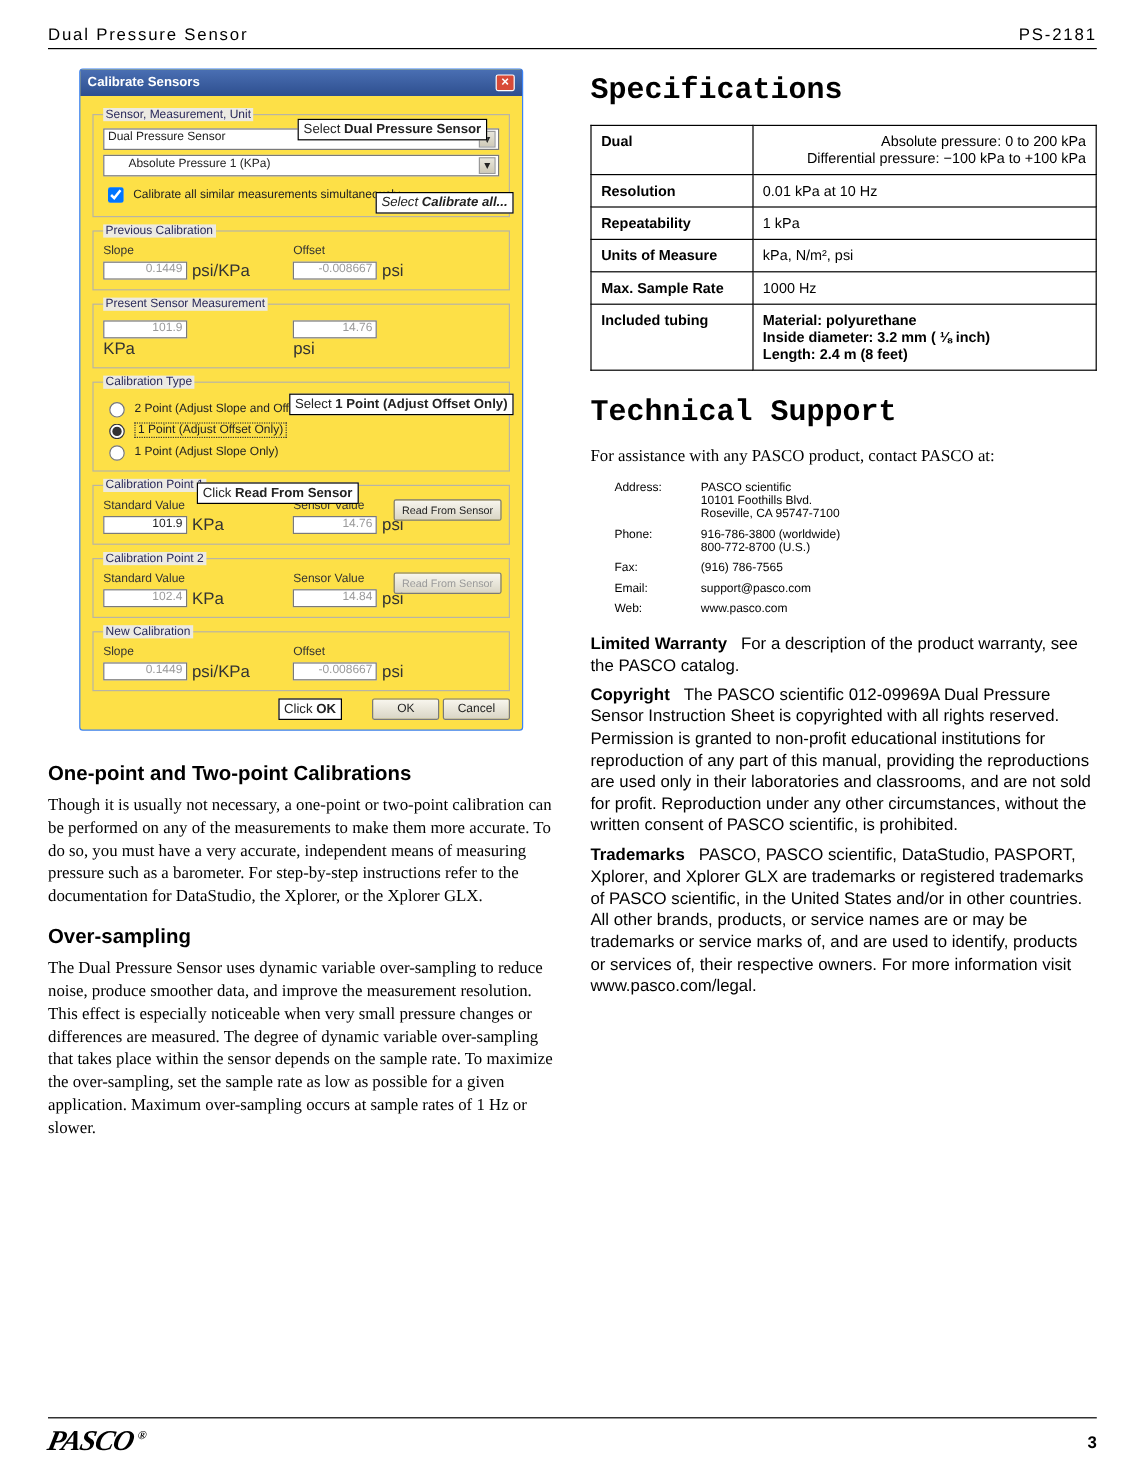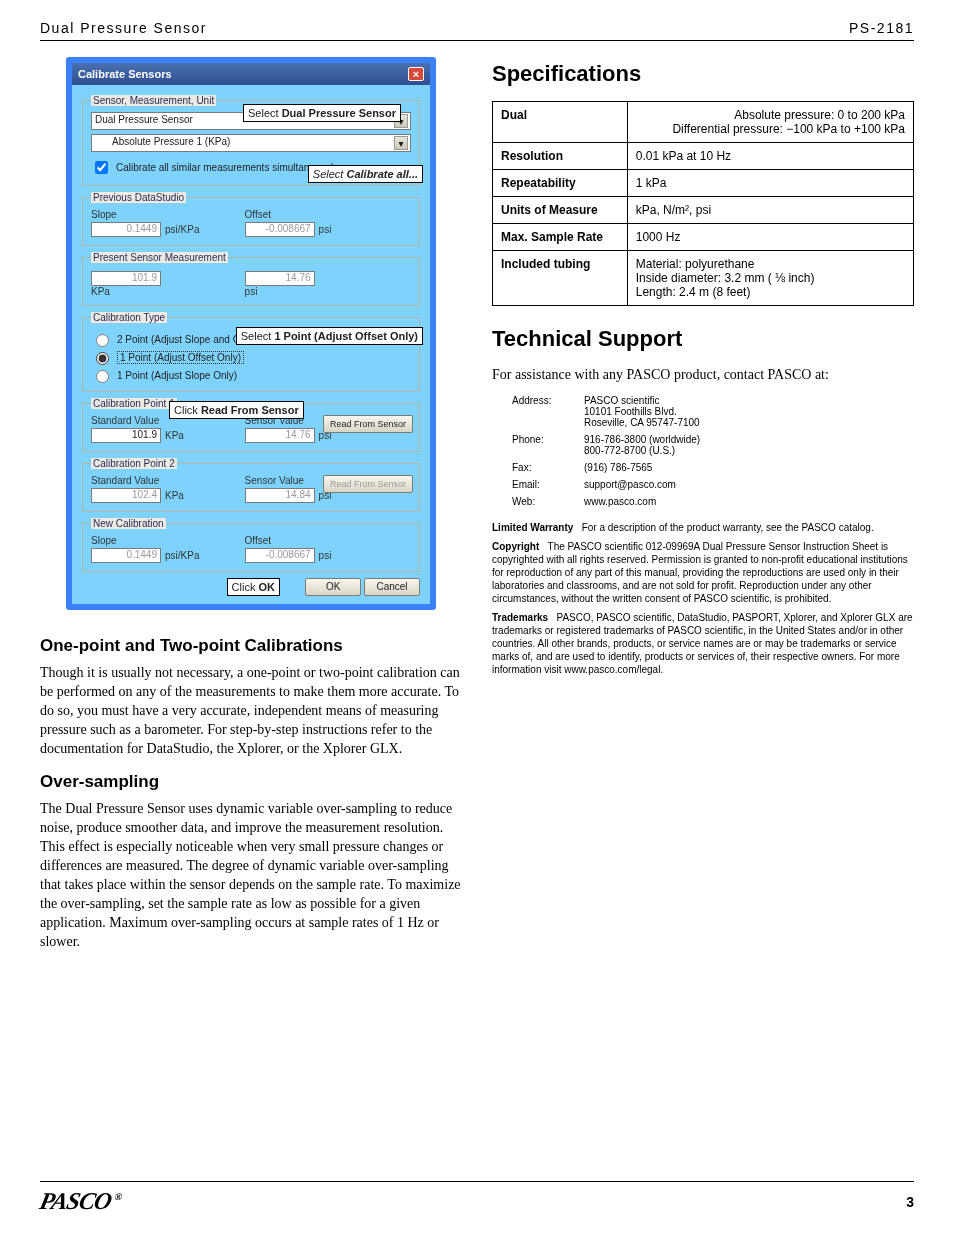--- a/index.html
+++ b/index.html
@@ -28,25 +28,25 @@
   .columns {
     display: flex;
     gap: 30px;
   }
   .col-left { flex: 1 1 50%; }
   .col-right { flex: 1 1 50%; }
 
   
   .dialog {
     width: 370px;
-    border: 6px solid #3b82f6;
+    border: 1px solid #3b82f6;
     border-radius: 3px;
     font-size: 10px;
     color: #222;
-    background: #7dd3fc;
+    background: #fde047;
     margin: 0 auto 26px auto;
     position: relative;
   }
   .dialog-title {
     background: linear-gradient(#4a6fb3, #2e4f8f);
     color: #fff;
     font-weight: bold;
     padding: 4px 6px;
     font-size: 11px;
     display: flex;
@@ -89,21 +89,21 @@
   .dropdown .arrow {
     position: absolute; right: 2px; top: 1px;
     width: 14px; height: 14px;
     background: linear-gradient(#e8e6dc,#cfcab8);
     border: 1px solid #999;
     display: flex; align-items: center; justify-content: center;
   }
   .chk { margin-right: 4px; }
   .row { display:flex; align-items:center; gap:4px; margin:2px 0; }
   .txt { width: 70px; height:15px; border:1px solid #7a7a7a; background:#fff; font-size:10px; text-align:right; padding:0 3px; }
-  .unitlbl { font-size:10px; color:#333; }
+  .unitlbl { font-size:14px; color:#333; }
   .lbl { font-size:10px; color:#333; width:60px; }
   .half { display:inline-block; width:48%; vertical-align:top; }
   .callout {
     position: absolute;
     background: #fff;
     border: 1px solid #000;
     font-size: 11px;
     padding: 2px 4px;
     white-space: nowrap;
     z-index: 5;
@@ -113,21 +113,21 @@
     background: linear-gradient(#f8f6ee,#d9d5c5);
     border:1px solid #7a7a7a; border-radius:2px;
     font-size:10px; text-align:center; line-height:16px;
     padding: 0 6px;
   }
   .disabled { color:#9a9a9a !important; }
   .radio { margin-right:4px; accent-color:#333; }
 
   
   h2.sec { font-size: 17px; font-weight: bold; margin: 14px 0 8px 0; }
-  h1.bigsec { font-size: 22px; font-weight: bold; margin: 4px 0 14px 0; font-family: Liberation Sans, sans-serif; }
+  h1.bigsec { font-size: 25px; font-weight: bold; margin: 4px 0 14px 0; font-family: Liberation Mono, monospace; }
   p.body { font-size: 14px; font-family: "Times New Roman", serif; line-height: 1.35; margin: 0 0 10px 0; }
 
   table.spec {
     width: 100%;
     border-collapse: collapse;
     font-size: 12px;
     margin-bottom: 20px;
   }
   table.spec td, table.spec th {
     border: 1px solid #000;
@@ -138,21 +138,21 @@
   table.spec th { font-weight: bold; width: 32%; }
 
   .contact {
     font-family: Liberation Sans, sans-serif;
     font-size: 10px;
     margin: 0 0 14px 20px;
   }
   .contact .crow { display:flex; margin-bottom: 6px; }
   .contact .ck { width: 72px; }
 
-  .fine { font-size: 10px; line-height: 1.3; margin: 0 0 6px 0; }
+  .fine { font-size: 14px; line-height: 1.3; margin: 0 0 6px 0; }
   .fine b { font-weight: bold; }
 
   .footer {
     position: absolute;
     bottom: 20px;
     left: 40px; right: 40px;
     border-top: 1px solid #000;
     padding-top: 6px;
     display: flex;
     justify-content: space-between;
@@ -201,21 +201,21 @@
               <span class="arrow">▾</span>
             </div>
             <div class="row">
               <input type="checkbox" class="chk" checked="" style="">
               <span>Calibrate all similar measurements simultaneously.</span>
             </div>
             <div class="callout" style="bottom:2px; right:-4px;font-style:italic;">Select <b>Calibrate all...</b></div>
           </fieldset>
 
           <fieldset class="grp">
-            <legend>Previous DataStudio</legend>
+            <legend>Previous Calibration</legend>
             <div style="display:flex;">
               <div class="half">
                 <div class="lbl">Slope</div>
                 <div class="row">
                     <div class="txt disabled">0.1449</div>
                     <span class="unitlbl">psi/KPa</span>
                   </div>
               </div>
               <div class="half">
                 <div class="lbl">Offset</div>
@@ -350,21 +350,21 @@
         <tr>
               <th>Units of Measure</th>
               <td>kPa, N/m², psi</td>
             </tr>
         <tr>
               <th>Max. Sample Rate</th>
               <td>1000 Hz</td>
             </tr>
         <tr>
               <th>Included tubing</th>
-              <td style="white-space:pre-line;">Material: polyurethane
+              <td style="white-space:pre-line;font-weight:bold;">Material: polyurethane
 Inside diameter: 3.2 mm ( ⅛ inch)
 Length: 2.4 m (8 feet)</td>
             </tr>
       </tbody>
         </table>
 
       <h1 class="bigsec">Technical Support</h1>
       <p class="body">For assistance with any PASCO product, contact PASCO at:</p>
 
       <div class="contact">

